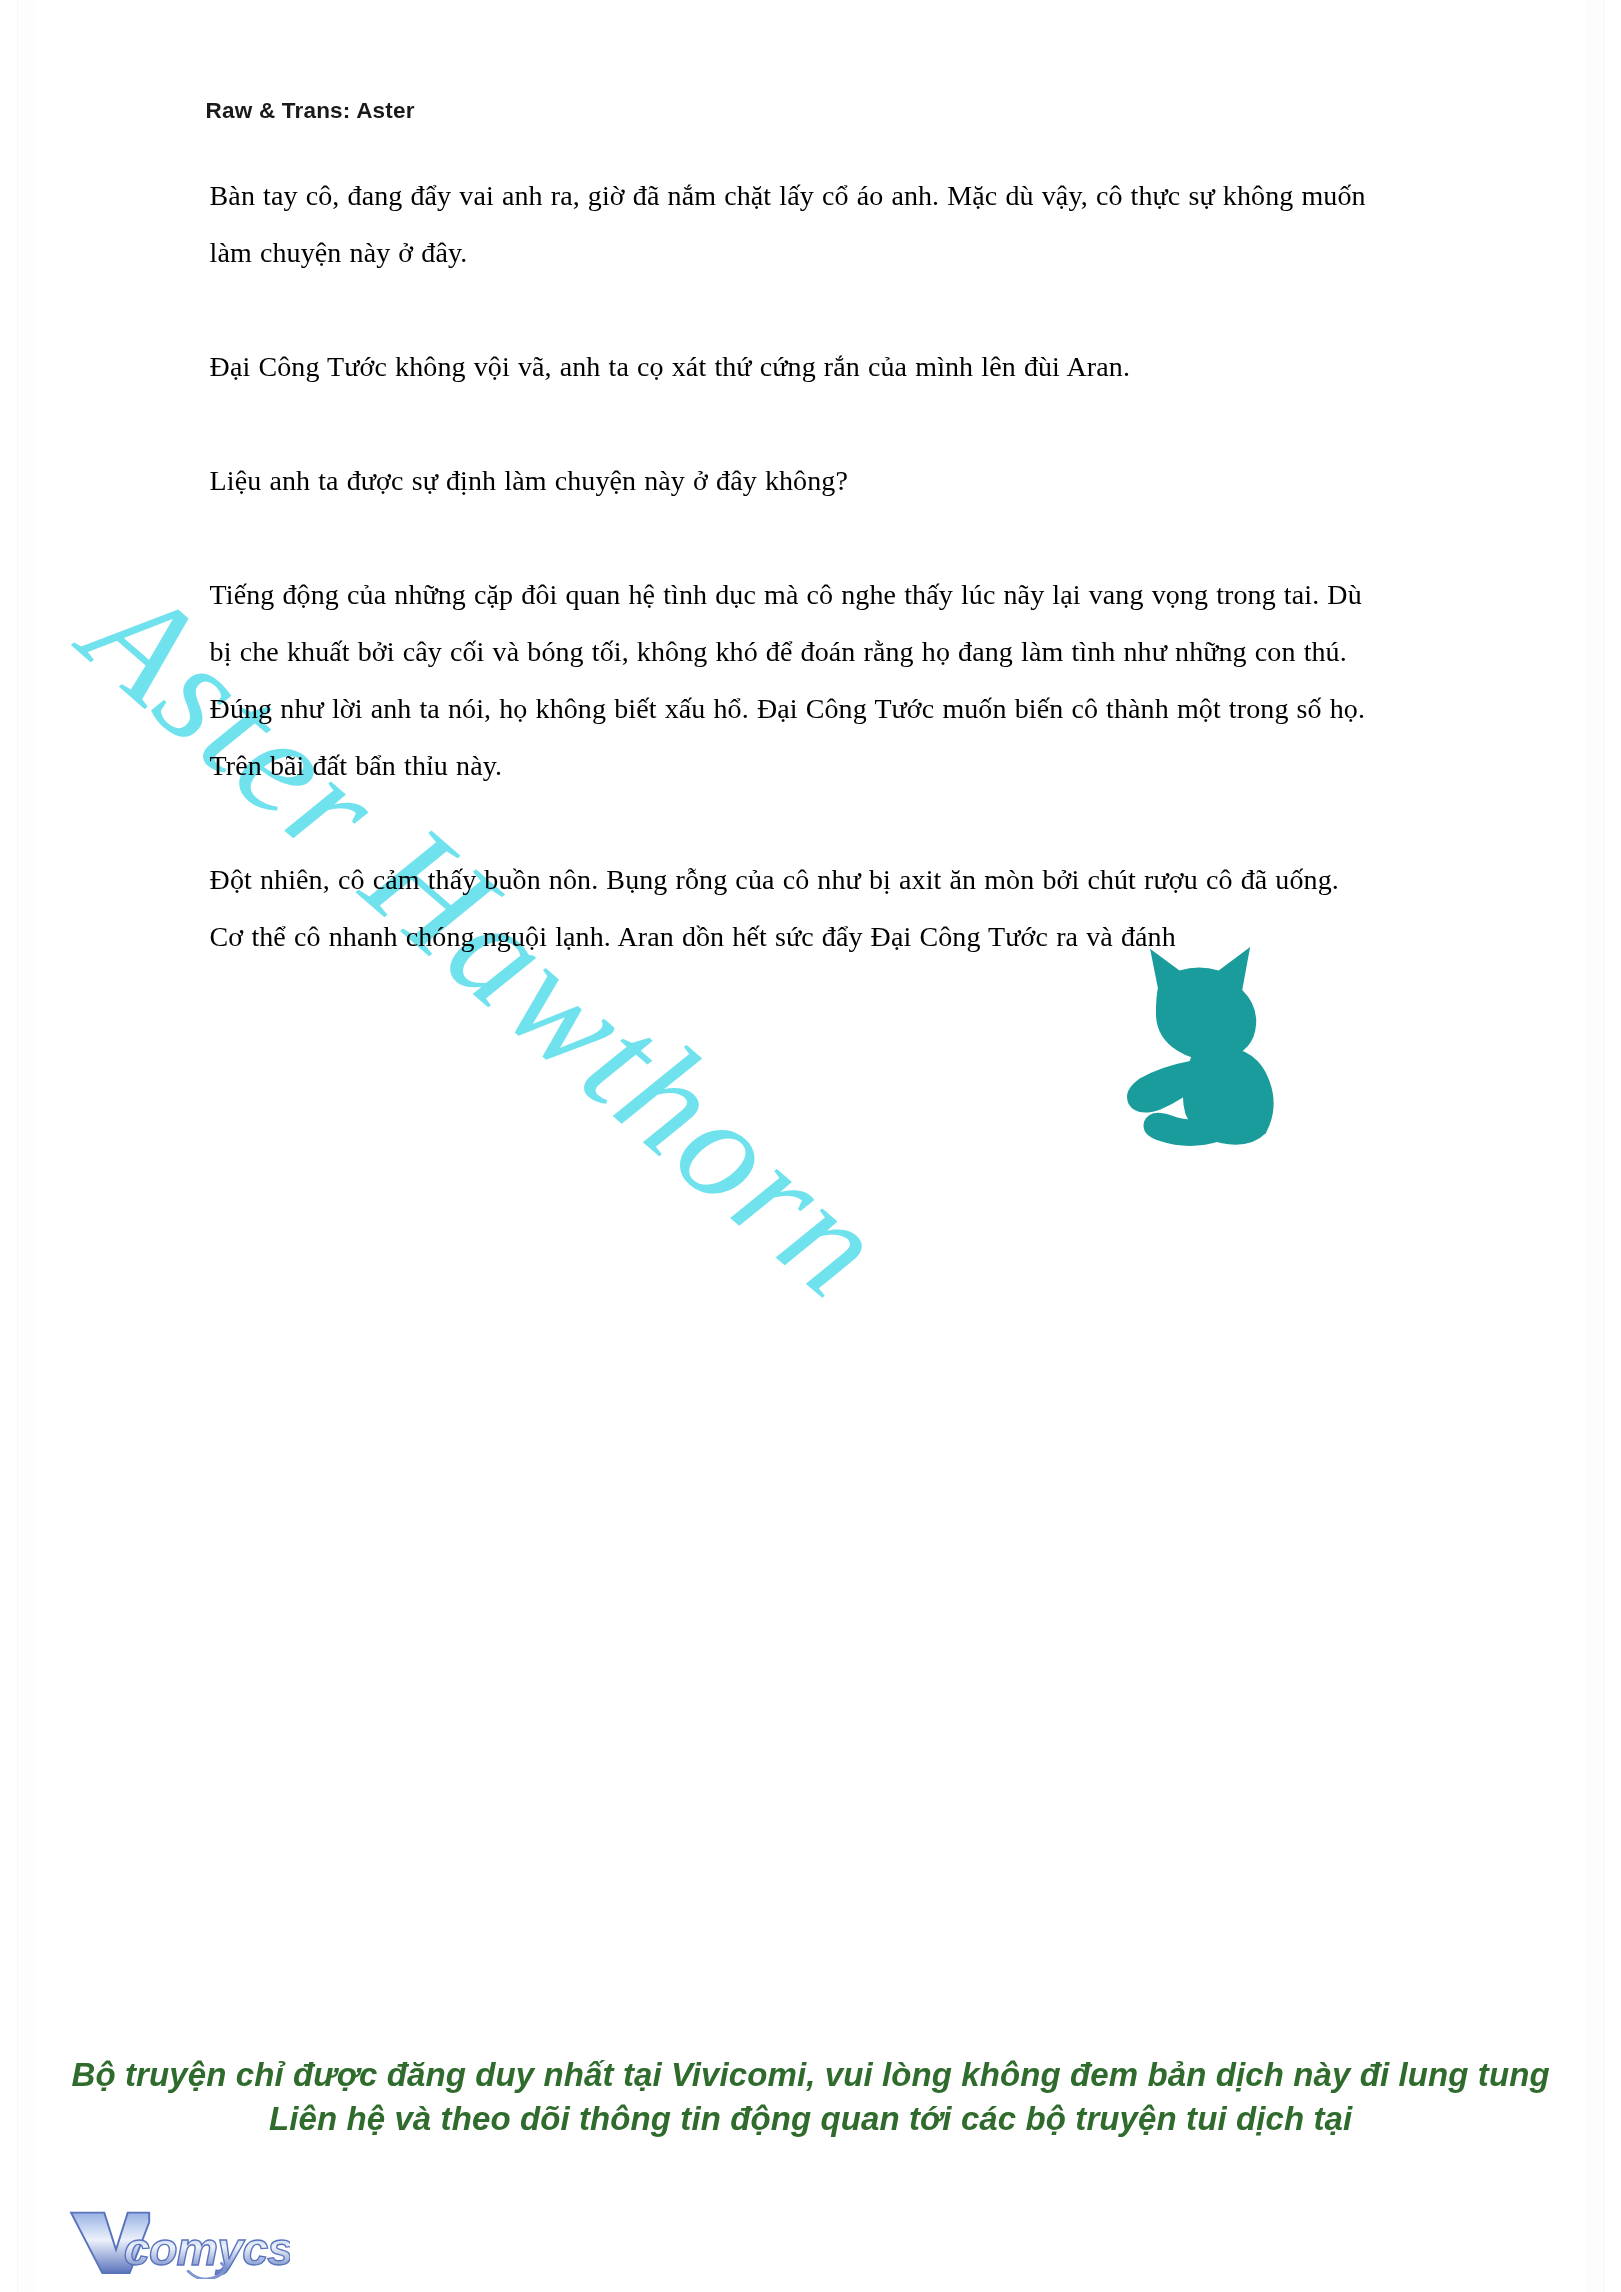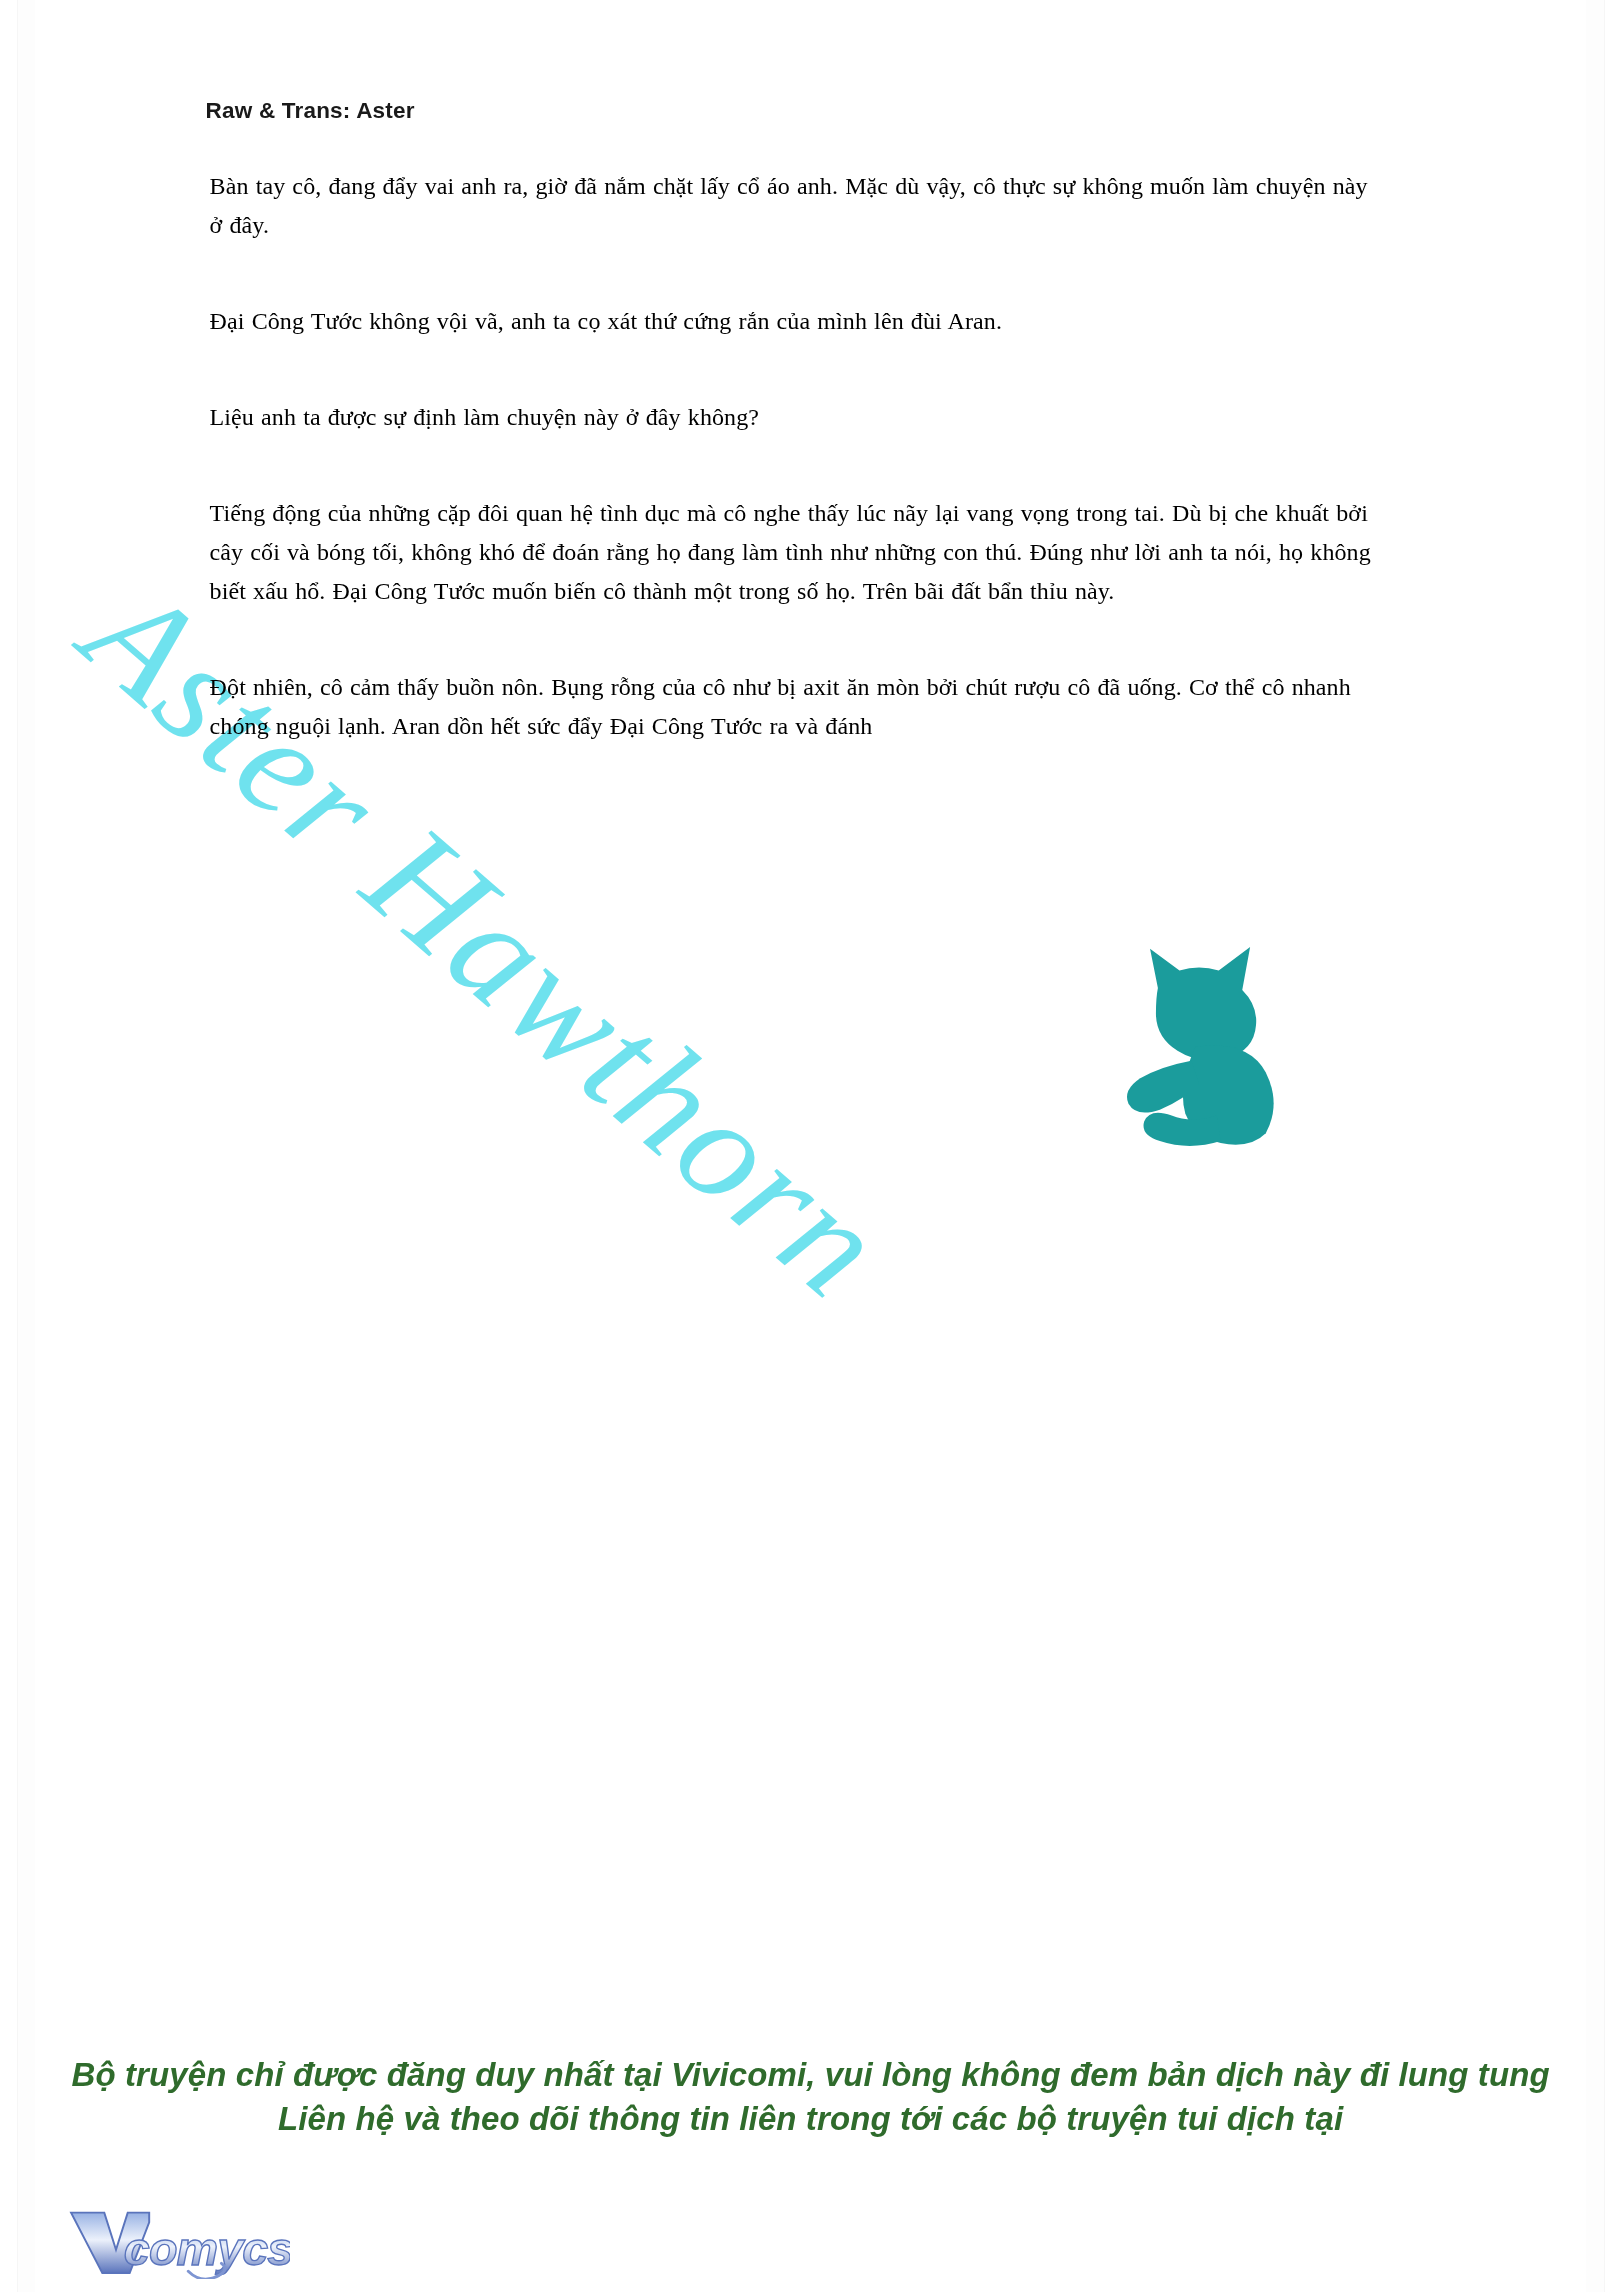--- a/index.html
+++ b/index.html
@@ -53,22 +53,22 @@
   
   #body-column {
     position: absolute;
     left: 192px;
     top: 167px;
     width: 1166px;
     z-index: 2;
   }
   .body-paragraph {
     font-family: "Liberation Serif", "DejaVu Serif", serif;
-    font-size: 24px;
-    line-height: 39px;
+    font-size: 28px;
+    line-height: 57px;
     color: #000000;
     margin: 0 0 57px 0;
     text-align: left;
     letter-spacing: 0.1px;
     word-spacing: 1px;
   }
 
   
   #watermark-layer {
     position: absolute;
@@ -180,21 +180,21 @@
                  Q84 162 100 146 Z"></path>
 
         <path d="M118 178 Q92 186 72 178 Q50 170 44 184 Q40 198 60 204
                  Q90 214 122 204 Z"></path>
       </g>
     </svg>
   </div>
 
   <div id="footer-block">
     <div class="footer-line">Bộ truyện chỉ được đăng duy nhất tại Vivicomi, vui lòng không đem bản dịch này đi lung tung</div>
-    <div class="footer-line">Liên hệ và theo dõi thông tin liên trong tới các bộ truyện tui dịch tại</div>
+    <div class="footer-line">Liên hệ và theo dõi thông tin động quan tới các bộ truyện tui dịch tại</div>
   </div>
 
   <div id="site-logo">
     <svg id="site-logo-text" viewBox="0 0 230 84" width="225" height="82" aria-hidden="true">
       <defs>
         <linearGradient id="logoGrad" x1="0" y1="0" x2="0" y2="1">
           <stop offset="0%" stop-color="#98B2E4"></stop>
           <stop offset="45%" stop-color="#ECF1FB"></stop>
           <stop offset="100%" stop-color="#5A74BC"></stop>
         </linearGradient>

